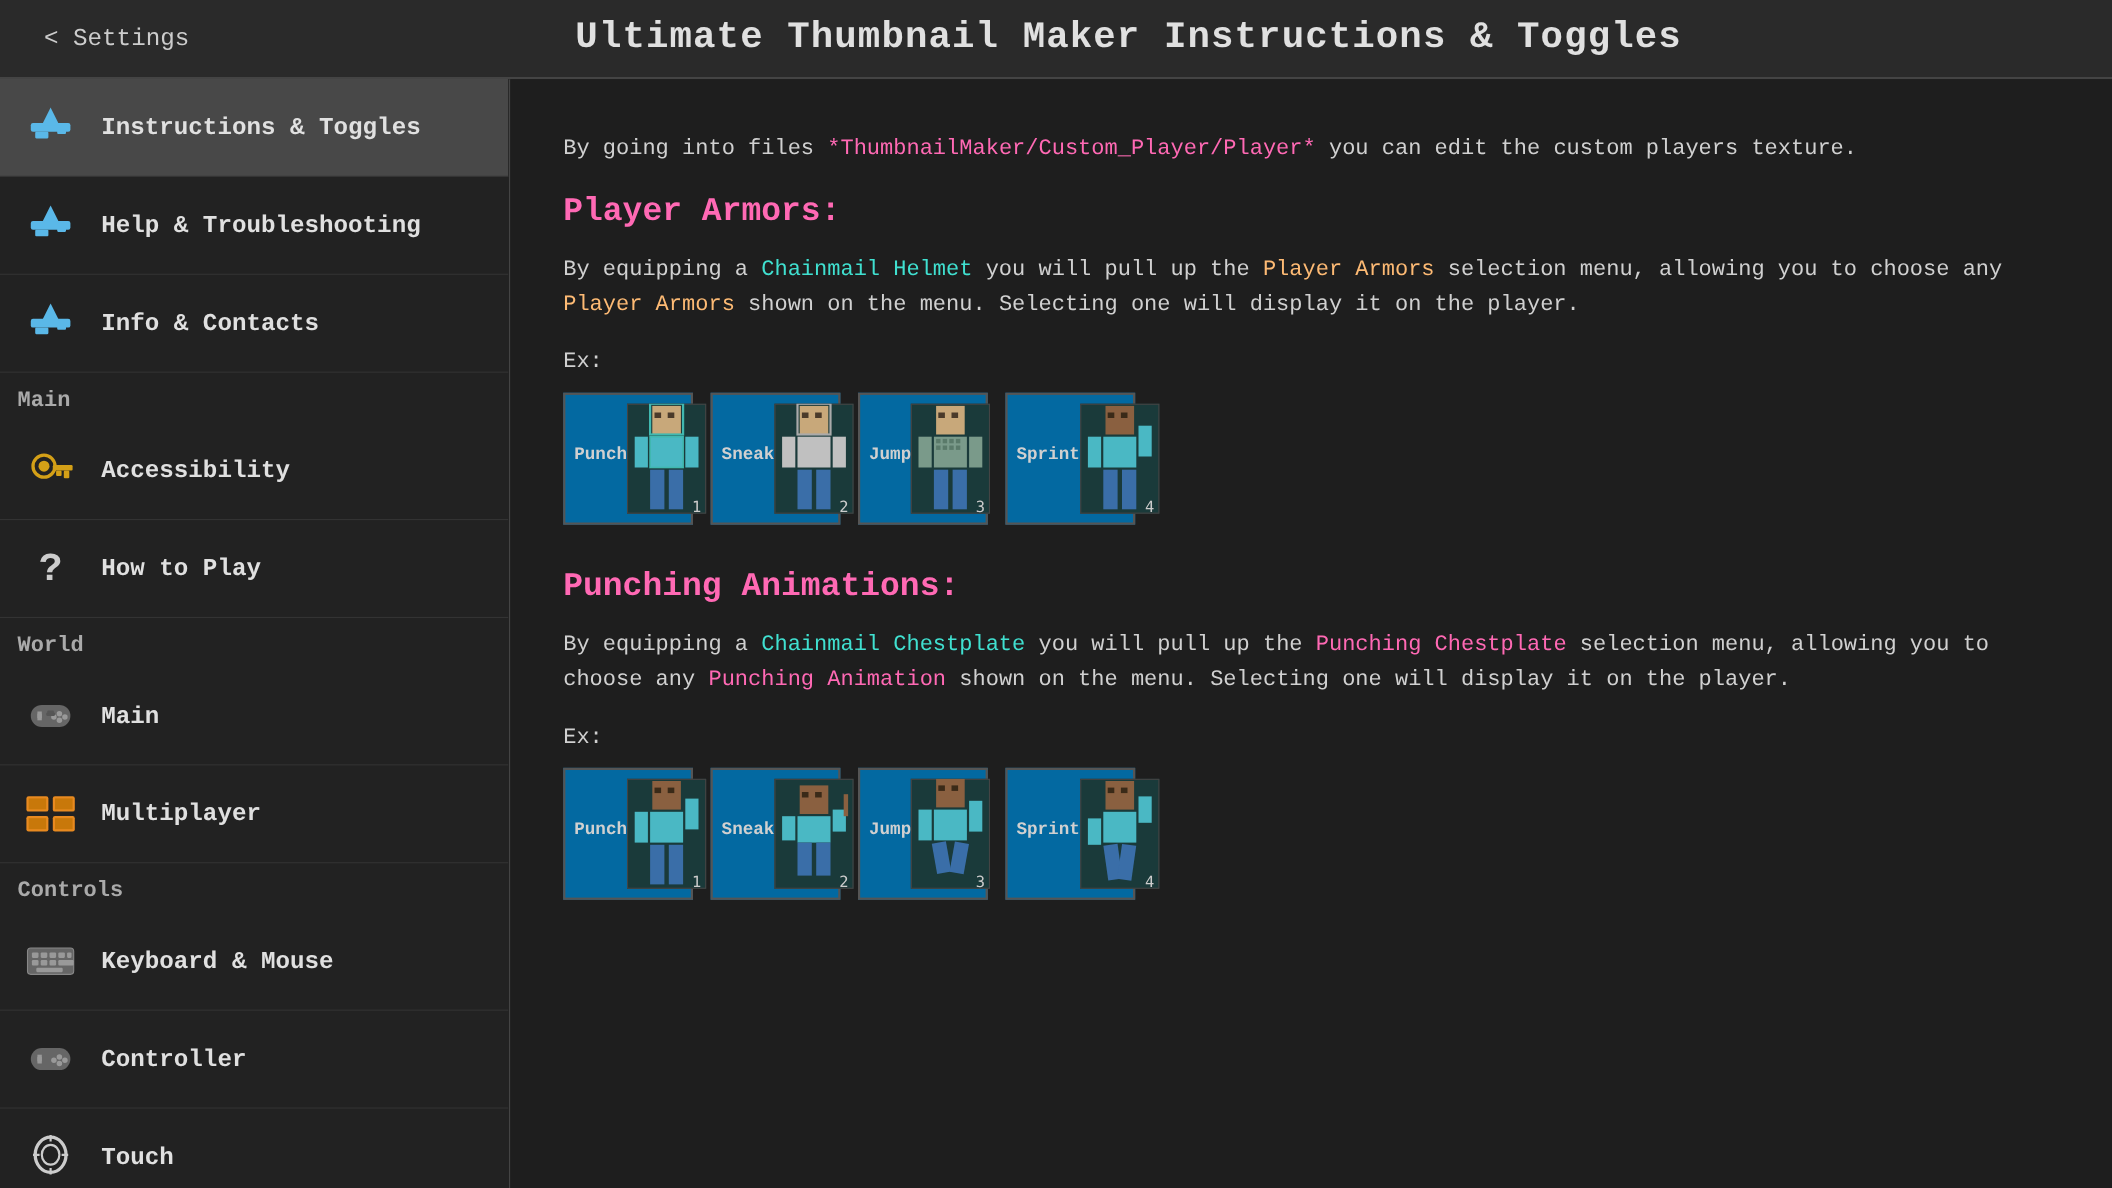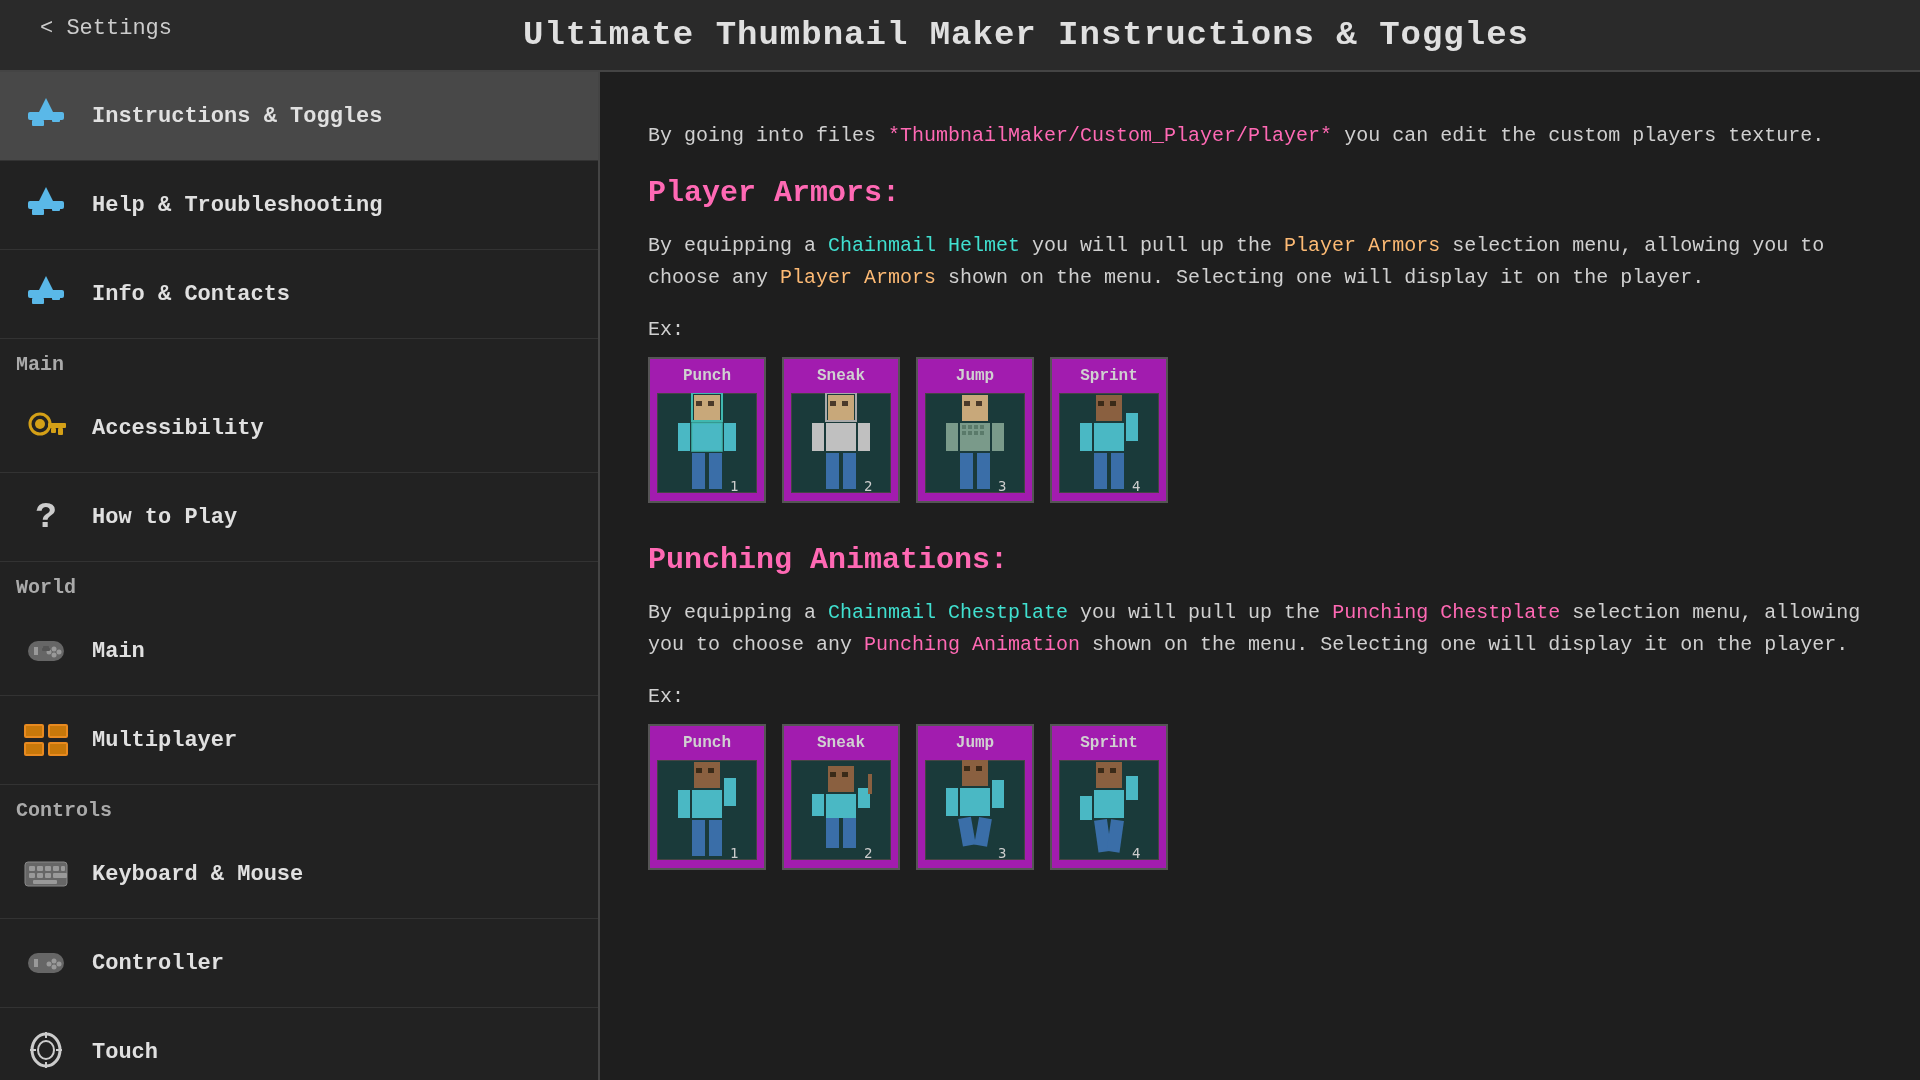--- a/index.html
+++ b/index.html
@@ -12,21 +12,21 @@
       overflow: hidden;
       display: flex;
       flex-direction: column;
     }
 
     
     .header {
       background: #2a2a2a;
       padding: 16px 40px;
       display: flex;
-      align-items: flex-start;
+      align-items: center;
       border-bottom: 2px solid #444;
       min-height: 64px;
     }
 
     .back-btn {
       color: #ccc;
       font-size: 22px;
       cursor: pointer;
       display: flex;
       align-items: center;
@@ -45,21 +45,21 @@
 
     
     .main-layout {
       display: flex;
       flex: 1;
       overflow: hidden;
     }
 
     
     .sidebar {
-      width: 600px;
+      width: 464px;
       background: #222;
       overflow-y: auto;
       border-right: 2px solid #444;
       flex-shrink: 0;
     }
 
     .sidebar-section-label {
       color: #aaa;
       font-size: 20px;
       padding: 14px 20px 8px 16px;
@@ -137,25 +137,24 @@
       margin-bottom: 16px;
     }
 
     .armor-grid {
       display: flex;
       gap: 16px;
       margin-bottom: 40px;
     }
 
     .armor-card {
-      background: #a21caf;
+      background: #0369a1;
       border: 2px solid #555;
       padding: 8px;
       display: flex;
-      flex-direction: column;
       align-items: center;
       width: 118px;
     }
 
     .armor-card-label {
       color: #d0d0d0;
       font-size: 16px;
       margin-bottom: 8px;
       font-weight: bold;
     }

